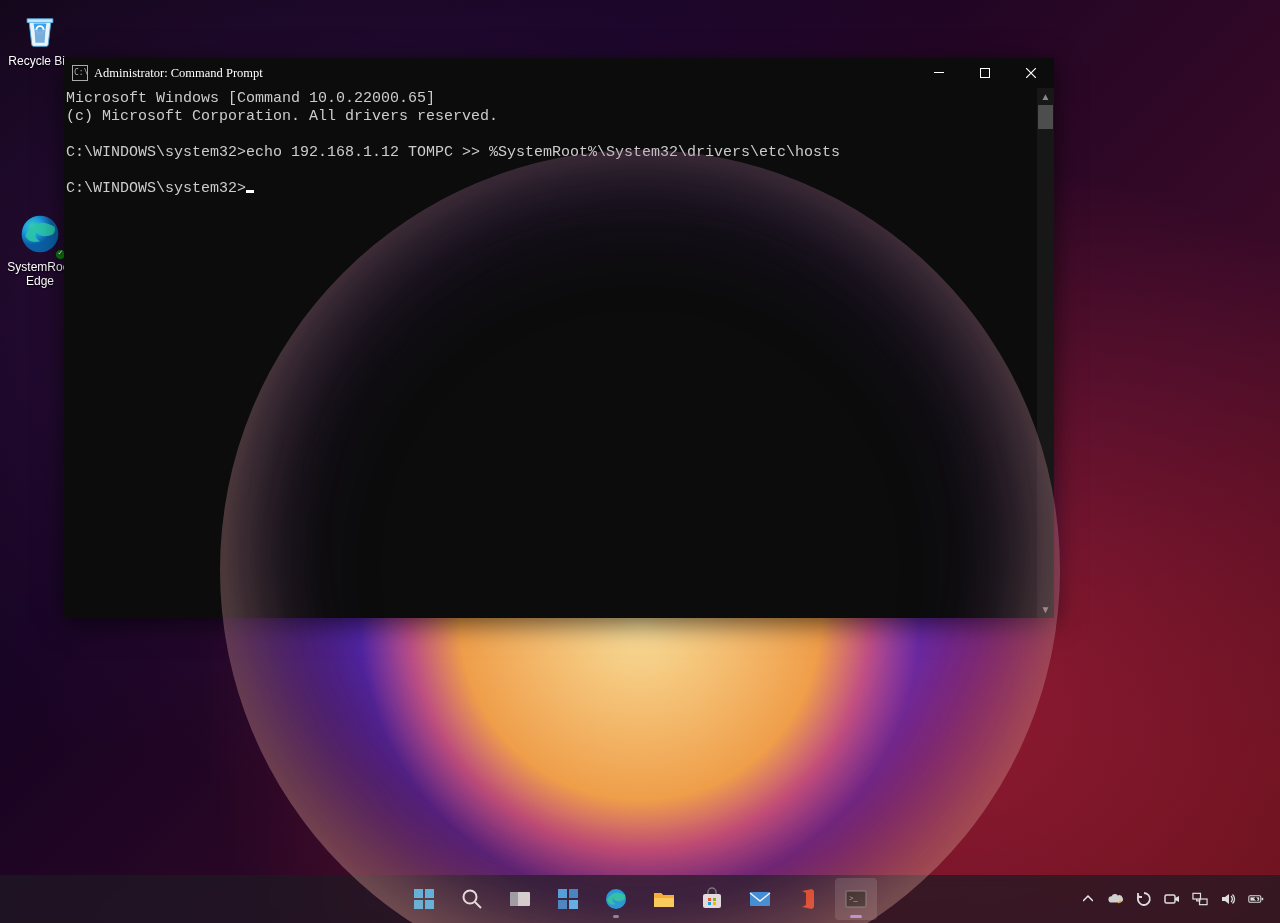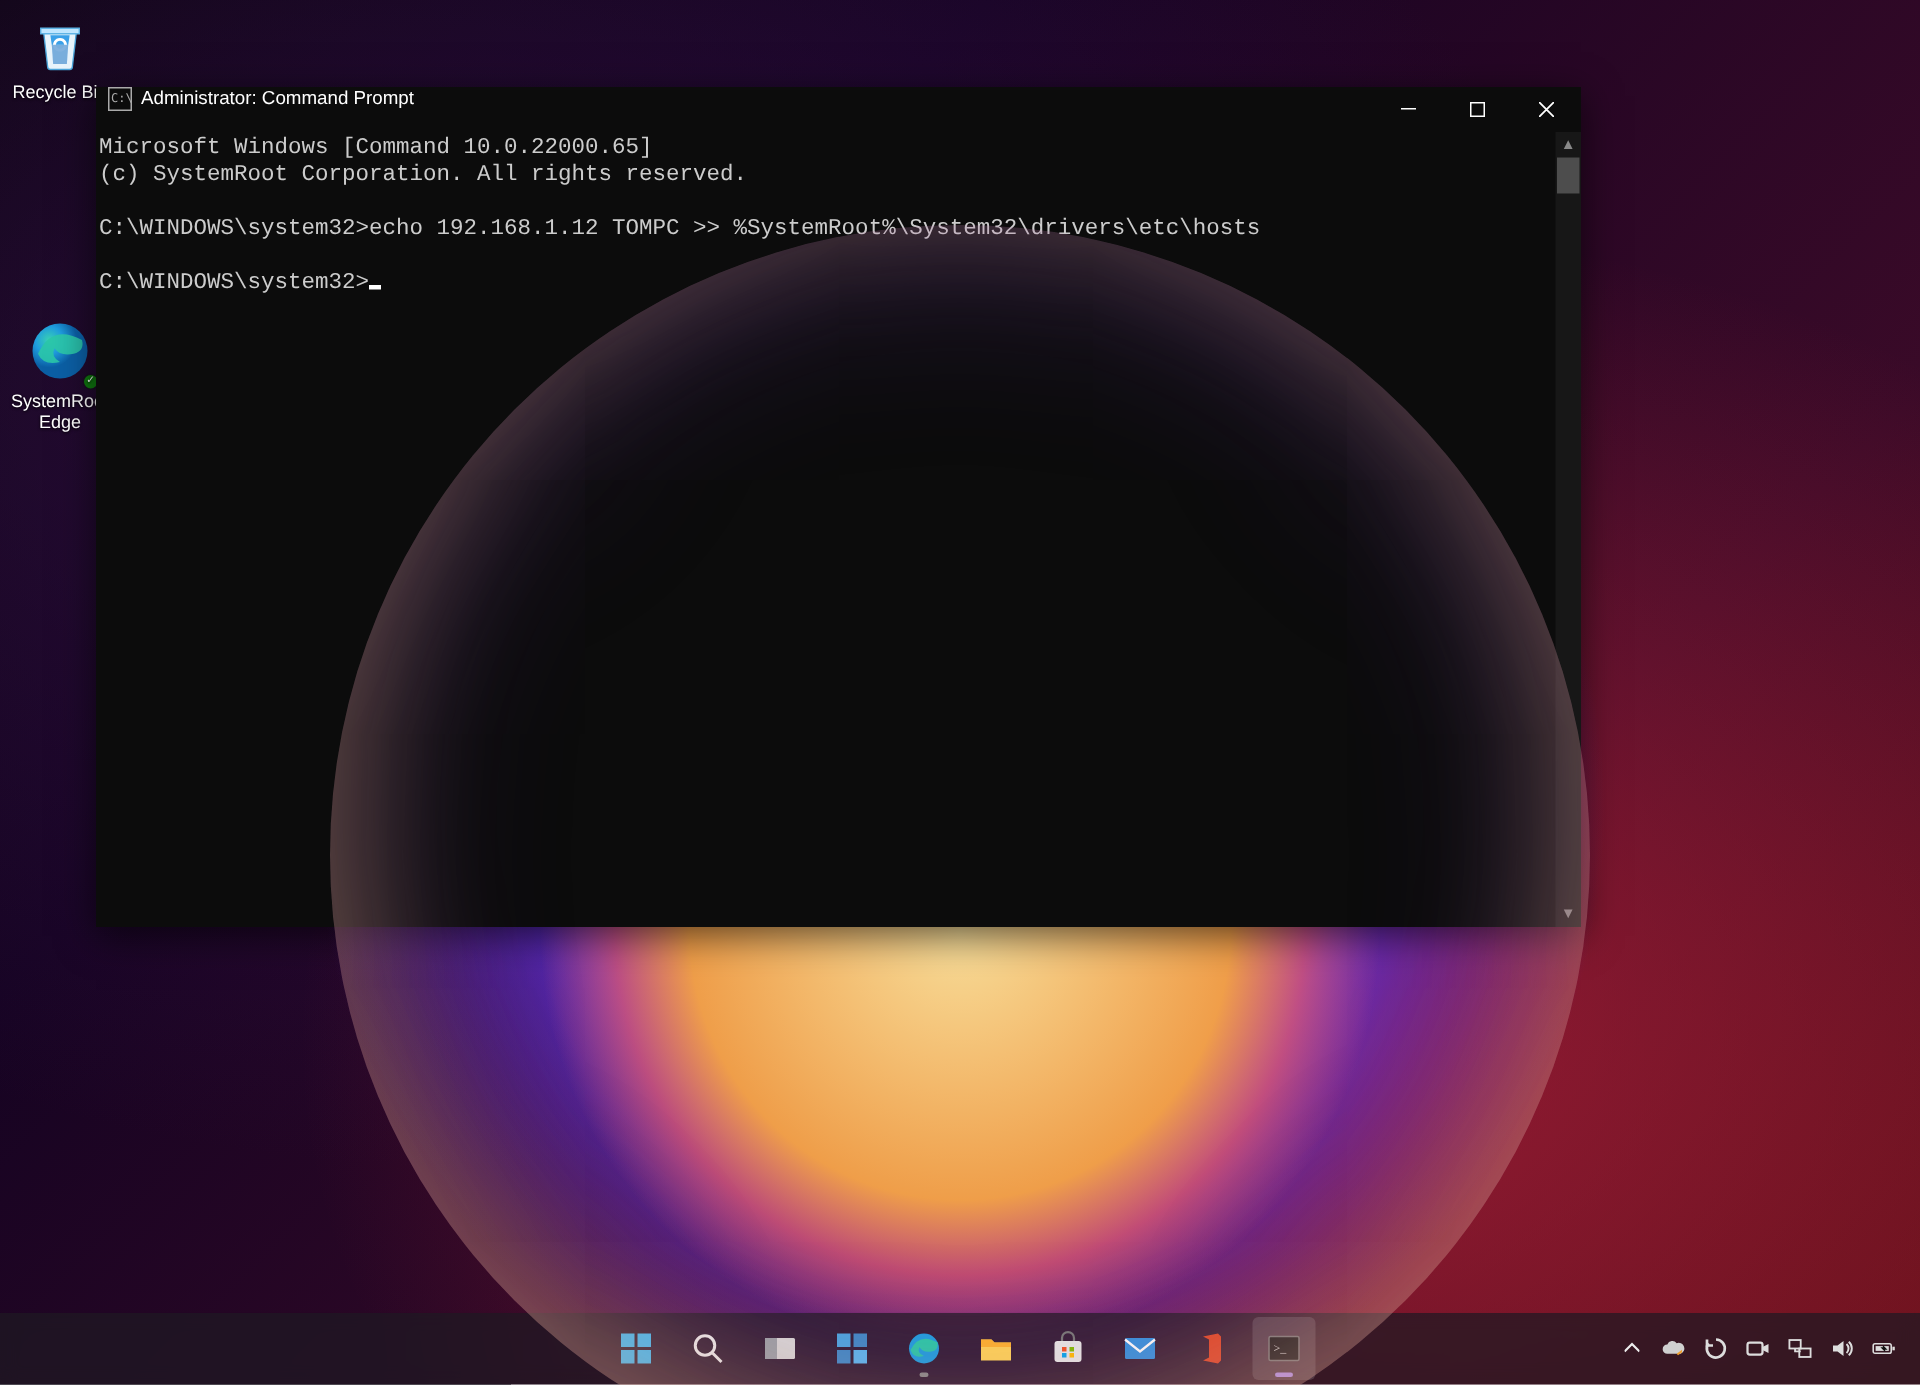--- a/index.html
+++ b/index.html
@@ -29,21 +29,21 @@
   #icon-recycle { left:4px; top:4px; }
   #icon-edge    { left:4px; top:210px; }
 
   
   #cmd-window {
     position:absolute; left:64px; top:58px; width:990px; height:560px;
     background:#0c0c0c; color:#ddd;
     box-shadow:0 6px 24px rgba(0,0,0,0.6);
     display:flex; flex-direction:column;
   }
-  #titlebar { height:30px; background:#0c0c0c; display:flex; align-items:flex-start; color:#fff; font-size:12.5px; }
+  #titlebar { height:30px; background:#0c0c0c; display:flex; align-items:center; color:#fff; font-size:12.5px;font-family:Liberation Serif, serif; }
   #titlebar .app-icon { width:16px; height:16px; margin:0 6px 0 8px; border:1px solid #aaa; position:relative; }
   #titlebar .app-icon::before{content:"C:\\"; color:#aaa; font:8px Consolas,monospace; position:absolute; left:1px; top:2px;}
   .win-btns { margin-left:auto; display:flex; height:100%; }
   .win-btn { width:46px; display:flex; align-items:center; justify-content:center; color:#fff; }
 
   #term-body { flex:1; position:relative; }
   #term-scroll { position:absolute; right:0; top:0; bottom:0; width:17px; background:#171717; }
   #term-scroll .arrow { height:17px; color:#888; font-size:10px; text-align:center; line-height:17px; }
   #term-scroll .thumb { position:absolute; left:1px; right:1px; top:17px; height:24px; background:#4d4d4d; }
   #term-text {
@@ -125,21 +125,21 @@
         </div>
         <div class="win-btn close" title="Close">
           <svg width="10" height="10">
               <path d="M0 0 L10 10 M10 0 L0 10" stroke="#fff" stroke-width="1.2"></path>
             </svg>
         </div>
       </div>
     </div>
     <div id="term-body">
       <div id="term-text"><span>Microsoft Windows [Command 10.0.22000.65]</span>
-<span>(c) SystemRoot Corporation. All rights reserved.</span>
+<span>(c) Microsoft Corporation. All drivers reserved.</span>
 <span></span>
 <span>C:\WINDOWS\system32&gt;echo 192.168.1.12 TOMPC &gt;&gt; %SystemRoot%\System32\drivers\etc\hosts</span>
 <span></span>
 <span>C:\WINDOWS\system32&gt;</span><span class="cursor"></span></div>
       <div id="term-scroll">
         <div class="arrow">▲</div>
         <div class="thumb"></div>
         <div class="arrow" style="position:absolute;bottom:0;left:0;right:0">▼</div>
       </div>
     </div>

